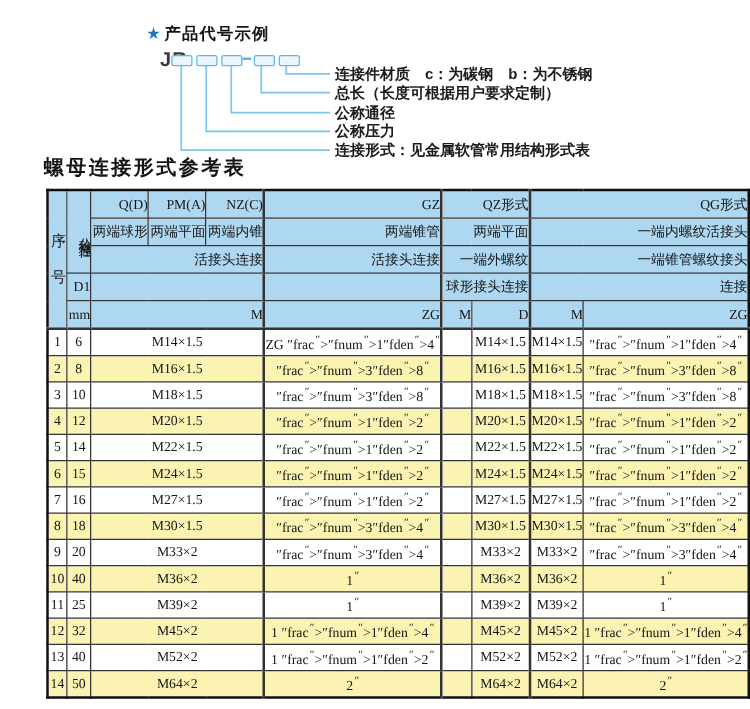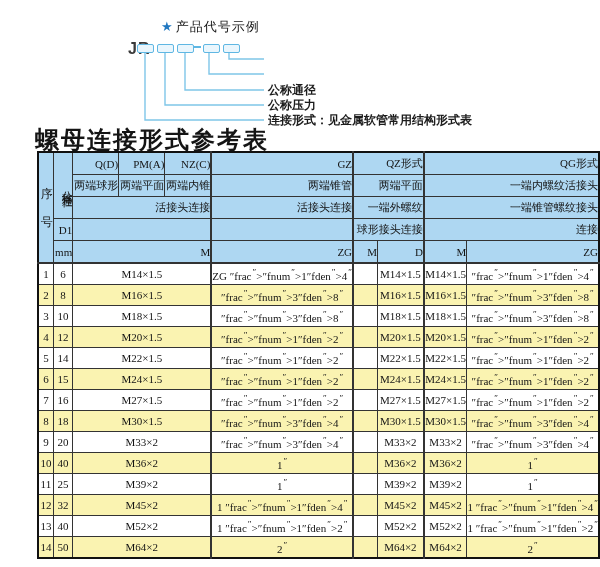--- a/index.html
+++ b/index.html
@@ -2,33 +2,33 @@
 <html style="--header-bg: #aed7f2; --row-alt-bg: #faf3b1; --accent-blue: #5fb7e3; --star-blue: #2077c0;"><head>
 <meta charset="utf-8">
 <style>
   html,body{margin:0;padding:0;}
   body{width:600px;height:567px;background:#fff;position:relative;overflow:hidden;
        font-family:"Liberation Serif","DejaVu Serif",serif;color:#141414;}
   .page{position:absolute;inset:0;background:#fff;}
 
   
   .diag-heading{position:absolute;left:117px;top:18px;font-family:"Liberation Sans","DejaVu Sans",sans-serif;
-       font-size:13px;font-weight:normal;letter-spacing:1px;margin-left:44px;}
+       font-size:13px;font-weight:bold;letter-spacing:1px;}
   .diag-heading .star{color:var(--star-blue,#2077c0);margin-right:2px;}
   .code-prefix{position:absolute;left:128px;top:40px;font-family:"Liberation Sans","DejaVu Sans",sans-serif;
        font-size:16px;font-weight:bold;color:#3a3a3a;letter-spacing:1px;}
   .code-box{position:absolute;top:44px;width:15px;height:7px;border:1.5px solid var(--accent-blue,#5fb7e3);
        background:#eaf6fd;border-radius:2px;}
   .code-dash{position:absolute;top:46px;left:194px;width:7px;height:2px;background:var(--accent-blue,#5fb7e3);}
   .callout-svg{position:absolute;left:0;top:0;width:600px;height:140px;}
   .diag-label{position:absolute;left:268px;height:14px;line-height:14px;white-space:nowrap;
        font-family:"Liberation Sans","DejaVu Sans",sans-serif;font-size:12px;font-weight:600;color:#1c1c1c;}
 
   
-  .tbl-title{position:absolute;left:35px;top:124px;font-size:24px;font-weight:bold;letter-spacing:2px;
+  .tbl-title{position:absolute;left:35px;top:124px;font-size:16px;font-weight:bold;letter-spacing:2px;
        font-family:"DejaVu Serif","Liberation Serif",serif;}
   table.ref{position:absolute;left:37px;top:151px;border-collapse:collapse;table-layout:fixed;
        border:2px solid #111;}
   table.ref th,table.ref td{border:1px solid #333;text-align:center;vertical-align:middle;
        padding:0;font-weight:normal;overflow:hidden;white-space:nowrap;}
   table.ref th{background:var(--header-bg,#aed7f2);font-size:11px;height:21px;text-align:right;}
   table.ref td{background:#fff;font-size:11px;height:20px;}
   table.ref tr.alt td{background:var(--row-alt-bg,#faf3b1);}
   .gl{border-left-width:2px !important;}
   .hdr-bot{border-bottom-width:2px !important;}
@@ -55,20 +55,22 @@
   </div>
 
   <div class="code-prefix">JR</div>
   <div class="code-box" style="left:137px"></div>
   <div class="code-box" style="left:157px"></div>
   <div class="code-box" style="left:177px"></div>
   <div class="code-dash"></div>
   <div class="code-box" style="left:203px"></div>
   <div class="code-box" style="left:223px"></div>
 
+  <div class="diag-label" style="top:52px">连接件材质　c：为碳钢　b：为不锈钢</div>
+  <div class="diag-label" style="top:67px">总长（长度可根据用户要求定制）</div>
   <div class="diag-label" style="top:83px">公称通径</div>
   <div class="diag-label" style="top:98px">公称压力</div>
   <div class="diag-label" style="top:113px">连接形式：见金属软管常用结构形式表</div>
 
   <div class="tbl-title">螺母连接形式参考表</div>
 
   <table class="ref">
     <colgroup>
       <col style="width:33px">
         <col style="width:32px">

